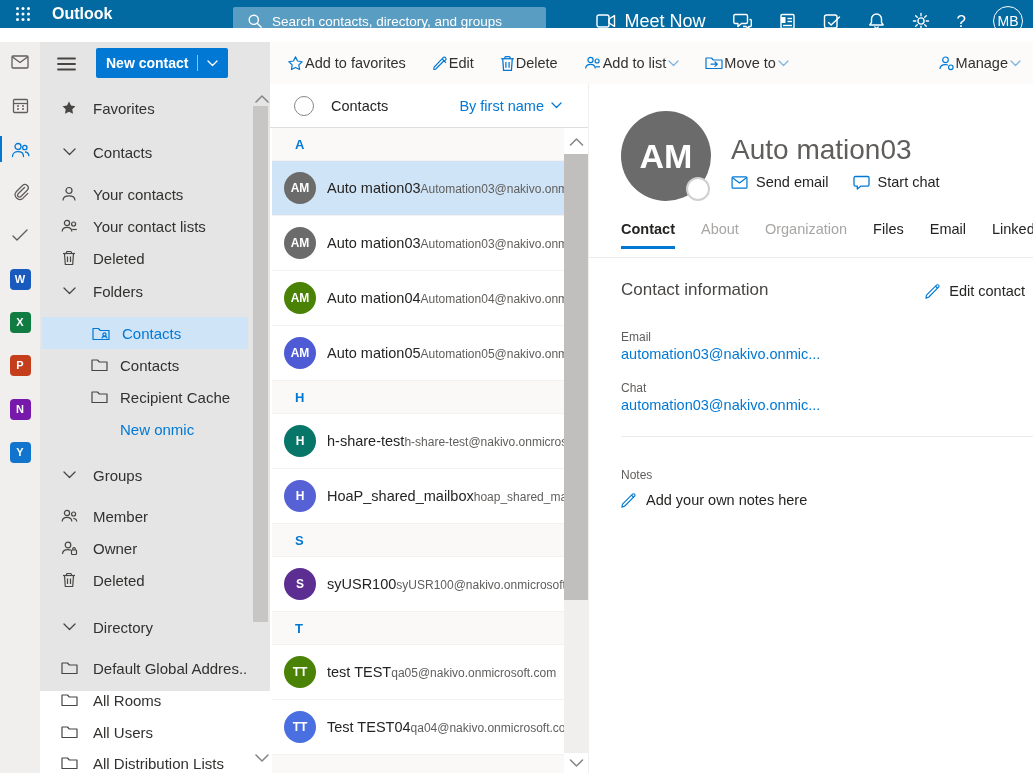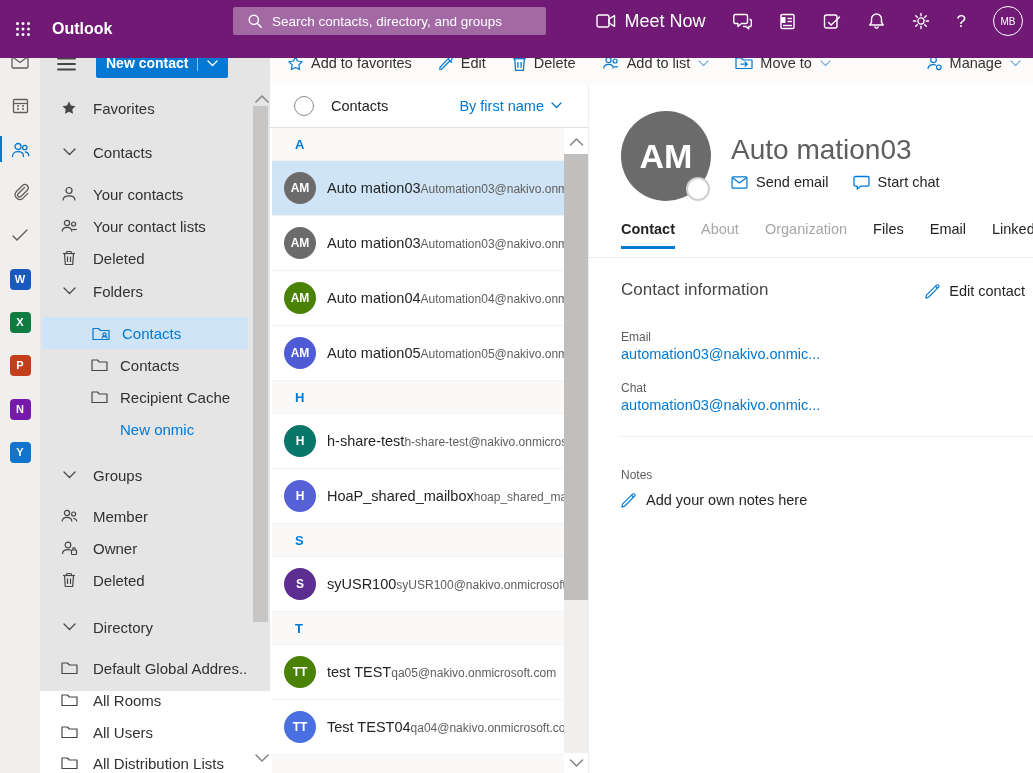--- a/index.html
+++ b/index.html
@@ -5,30 +5,30 @@
   * { box-sizing: border-box; }
   html,body { margin:0; padding:0; }
   body {
     width:1033px; height:773px; position:relative; overflow:hidden;
     font-family:"Liberation Sans", sans-serif; background:#fff; color:#252423;
   }
   .icon { display:inline-flex; align-items:center; justify-content:center; flex:none; }
   svg { display:block; }
 
   
-  #topbar { position:absolute; left:0; top:0; width:1033px; height:58px; background:#701a75; display:flex; align-items:center; z-index:5; }
+  #topbar { position:absolute; left:0; top:0; width:1033px; height:28px; background:#0369a1; display:flex; align-items:center; z-index:5; }
   #waffle { width:46px; height:42px; display:flex; align-items:center; justify-content:center; color:#fff; cursor:pointer; }
   #appname { color:#fff; font-size:16px; font-weight:600; margin-left:6px; }
   #searchbox { position:absolute; left:233px; top:7px; width:313px; height:28px; background:rgba(255,255,255,.35); border-radius:2px; display:flex; align-items:center; color:#fff; }
   #searchbox .icon { margin:0 9px 0 14px; color:#fff; }
   #search-text { font-size:13.5px; color:#fff; white-space:nowrap; }
   #topright { position:absolute; right:10px; top:0; height:42px; display:flex; align-items:center; gap:27px; color:#fff; }
   .tb-item { display:flex; align-items:center; gap:9px; color:#fff; cursor:pointer; }
   .tb-label { font-size:18px; }
-  #tb-avatar { width:30px; height:30px; border-radius:50%; border:1.6px solid #fff; display:flex; align-items:center; justify-content:center; font-size:10px; color:#fff; }
+  #tb-avatar { width:30px; height:30px; border-radius:50%; border:1.6px solid #fff; display:flex; align-items:center; justify-content:center; font-size:14px; color:#fff; }
   #tb-help { font-size:17px; line-height:1; }
 
   
   #rail { position:absolute; left:0; top:42px; width:40px; height:731px; background:#f1efed; }
   .rail-item { position:absolute; left:0; width:40px; height:32px; display:flex; align-items:center; justify-content:center; color:#605e5c; cursor:pointer; }
   .rail-item.selected { color:#0078d4; }
   .rail-item.selected::before { content:""; position:absolute; left:0; top:3px; bottom:3px; width:2px; background:#0078d4; }
   .office-sq { width:21px; height:21px; border-radius:4px; display:flex; align-items:center; justify-content:center; color:#fff; font-size:11px; font-weight:700; }
 
   
@@ -46,21 +46,21 @@
   .snav.sel .icon { color:#0078d4; }
   .snav.linklike { padding-left:80px; color:#0078d4; }
   
   #sb-scroll-up, #sb-scroll-down { position:absolute; left:213px; width:18px; height:16px; color:#8a8886; display:flex; align-items:center; justify-content:center; cursor:pointer; }
   #sb-scroll-up { top:48px; }
   #sb-scroll-down { top:708px; }
   #sb-thumb { position:absolute; left:213px; top:64px; width:15px; height:516px; background:#c8c6c4; cursor:pointer; }
 
   
   #actionbar { position:absolute; left:270px; top:42px; width:763px; height:42px; background:#fcfbfa; display:flex; align-items:center; padding:0 10px 0 17px; }
-  .cmd { display:flex; align-items:center; gap:7px; font-size:14.5px; color:#323130; cursor:pointer; margin-right:26px; }
+  .cmd { display:flex; align-items:center; gap:1px; font-size:14.5px; color:#323130; cursor:pointer; margin-right:26px; }
   .cmd .icon { color:#0078d4; }
   .cmd .chev { color:#7eb3e2; margin-left:1px; }
   #cmd-manage { margin-left:auto; margin-right:2px; }
 
   
   #listpane { position:absolute; left:270px; top:84px; width:318px; height:689px; background:#fff; }
   #list-header { height:44px; display:flex; align-items:center; padding:0 26px 0 24px; border-bottom:1px solid #e1dfdd; background:#fff; }
   #list-check { width:20px; height:20px; border-radius:50%; border:1.4px solid #8a8886; cursor:pointer; flex:none; }
   #list-title { margin-left:17px; font-size:14.5px; color:#252423; }
   #list-sort { margin-left:auto; display:flex; align-items:center; gap:7px; color:#0078d4; font-size:14.5px; cursor:pointer; }

